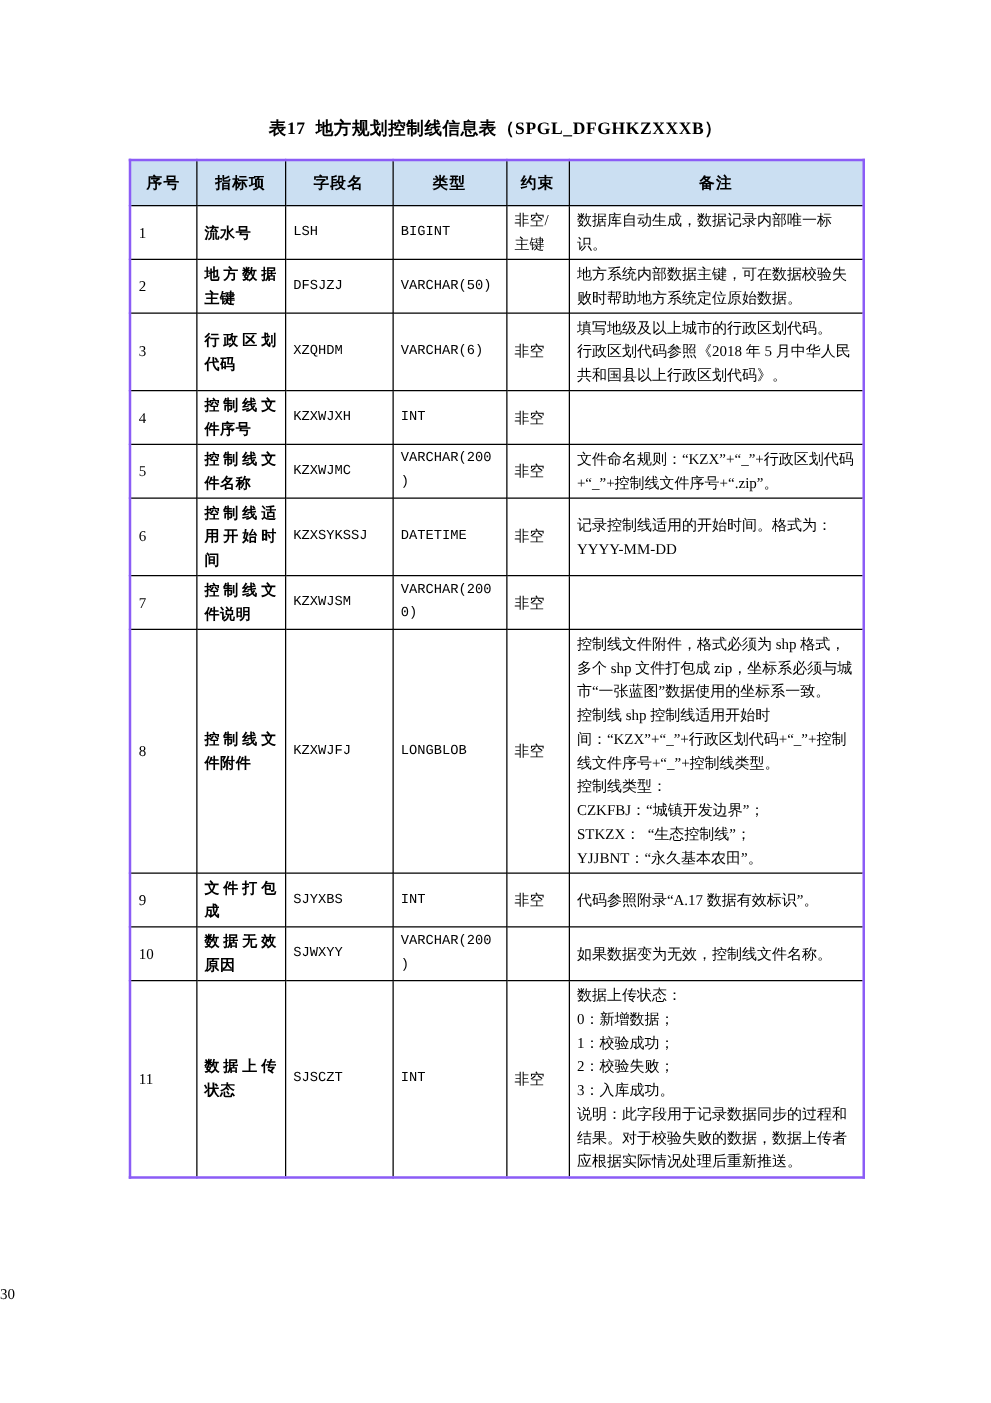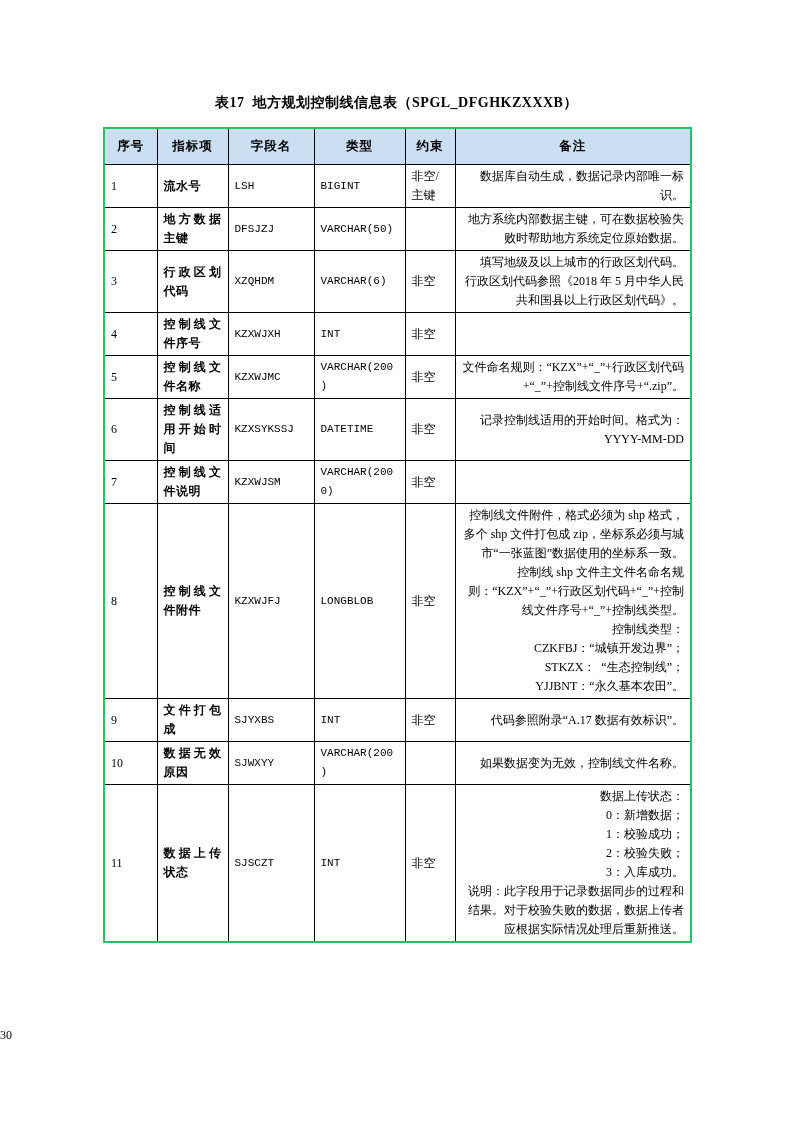--- a/index.html
+++ b/index.html
@@ -22,21 +22,21 @@
     font-weight: bold;
     letter-spacing: 0.5px;
     white-space: pre;
   }
   table.spec-table {
     position: absolute;
     top: 127px;
     left: 103px;
     width: 587px;
     border-collapse: collapse;
-    border: 2px solid #22c55e;
+    border: 2px solid #8b5cf6;
     table-layout: fixed;
     font-size: 12px;
   }
   .spec-table th, .spec-table td {
     border: 1px solid #000000;
     line-height: 19px;
     vertical-align: middle;
     padding: 2px 6px;
     word-break: break-word;
     overflow-wrap: break-word;
@@ -50,21 +50,21 @@
     letter-spacing: 1px;
   }
   .c-no    { text-align: left; padding-left: 8px; }
   .c-item  { text-align: justify; letter-spacing: 0.5px; font-weight: bold; }
   .c-field, .c-type {
     font-family: Liberation Mono, monospace;
     font-size: 11px;
     text-align: left;
   }
   .c-constraint { text-align: left; padding-left: 7px; white-space: pre-wrap; }
-  .c-remark { text-align: right; white-space: pre-wrap; padding: 3px 7px; }
+  .c-remark { text-align: left; white-space: pre-wrap; padding: 3px 7px; }
   .page-number {
     position: absolute;
     top: 1028px;
     left: 0;
     width: 100%;
     font-size: 12px;
   }
 </style>
 </head>
 <body>
@@ -152,21 +152,21 @@
     <td class="c-constraint">非空</td>
     <td class="c-remark"></td>
   </tr>
         <tr>
     <td class="c-no">8</td>
     <td class="c-item">控制线文件附件</td>
     <td class="c-field">KZXWJFJ</td>
     <td class="c-type">LONGBLOB</td>
     <td class="c-constraint">非空</td>
     <td class="c-remark">控制线文件附件，格式必须为 shp 格式，多个 shp 文件打包成 zip，坐标系必须与城市“一张蓝图”数据使用的坐标系一致。
-控制线 shp 文件主文件名命名规则：“KZX”+“_”+行政区划代码+“_”+控制线文件序号+“_”+控制线类型。
+控制线 shp 控制线适用开始时间：“KZX”+“_”+行政区划代码+“_”+控制线文件序号+“_”+控制线类型。
 控制线类型：
 CZKFBJ：“城镇开发边界”；
 STKZX：  “生态控制线”；
 YJJBNT：“永久基本农田”。</td>
   </tr>
         <tr>
     <td class="c-no">9</td>
     <td class="c-item">文件打包成</td>
     <td class="c-field">SJYXBS</td>
     <td class="c-type">INT</td>

